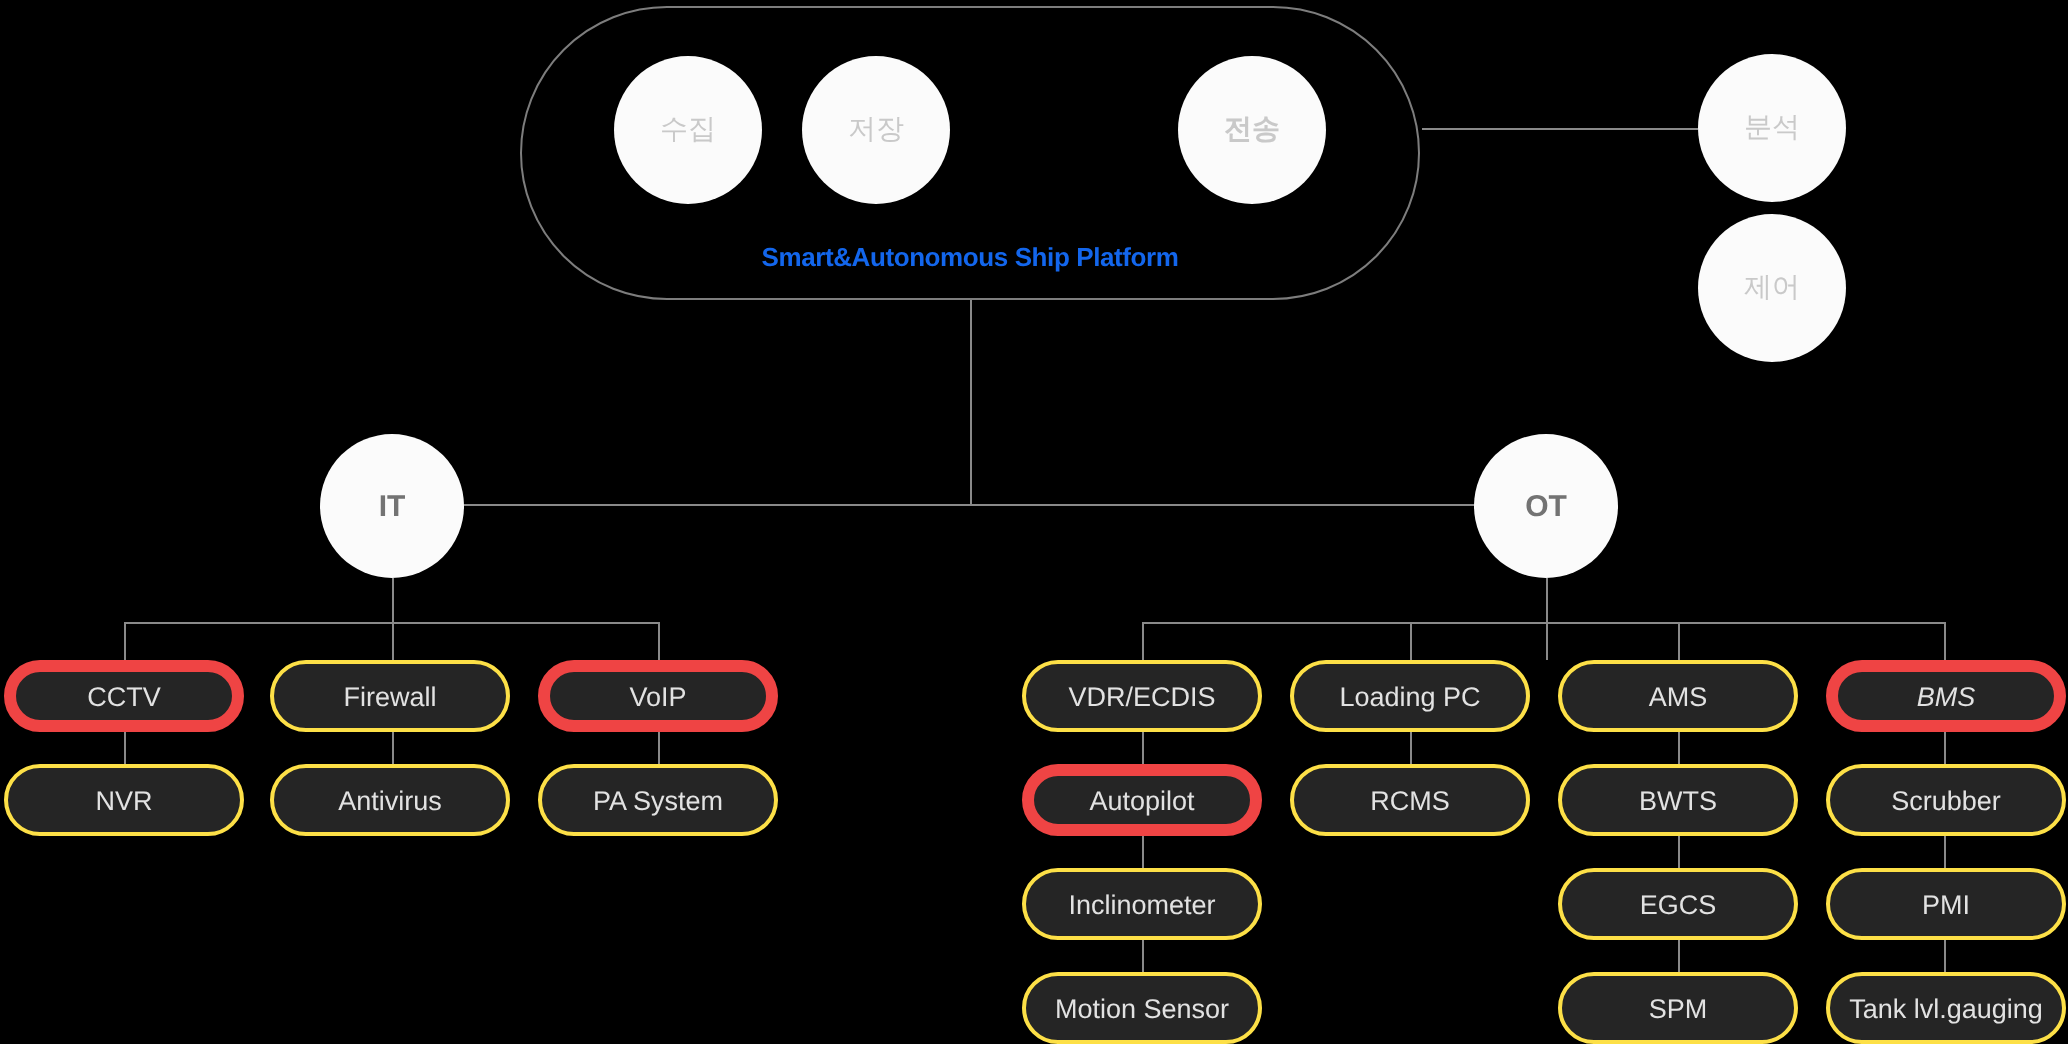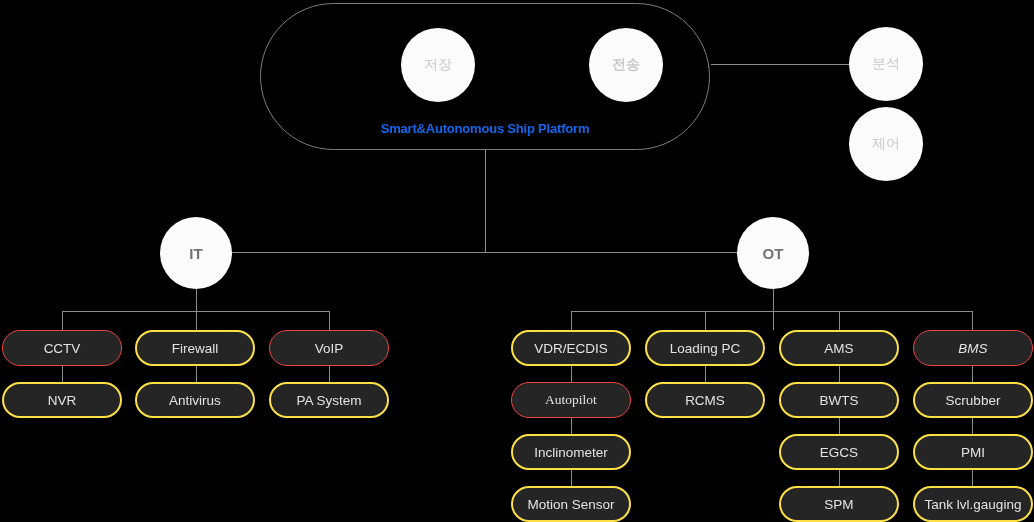--- a/index.html
+++ b/index.html
@@ -89,32 +89,35 @@
     border: 2px solid #fde047;
     box-sizing: border-box;
     display: flex;
     align-items: center;
     justify-content: center;
     color: #e2e2e2;
     font-size: 13.5px;
     white-space: nowrap;
   }
   .node.hi {
-    border: 1px solid #ef4444;
+    border: 6px solid #ef4444;
   }
 </style>
 </head>
 <body>
 
 <div id="canvas">
 
   <div class="platform">
     <div class="platform-title">Smart&amp;Autonomous Ship Platform</div>
   </div>
 
+  <div class="circle big" style="left:307px; top:28px;">
+    <span>수집</span>
+  </div>
   <div class="circle big" style="left:401px; top:28px;">
     <span>저장</span>
   </div>
   <div class="circle big" style="left:589px; top:28px;font-weight:bold;">
     <span>전송</span>
   </div>
 
   <div class="line h" style="left:711px; top:64px; width:138px;"></div>
 
   <div class="circle side" style="left:849px; top:27px;">
@@ -182,21 +185,21 @@
   <div class="line v" style="left:839px; top:418px; height:16px;"></div>
   <div class="line v" style="left:839px; top:470px; height:16px;"></div>
 
   <div class="line v" style="left:972px; top:366px; height:16px;"></div>
   <div class="line v" style="left:972px; top:418px; height:16px;"></div>
   <div class="line v" style="left:972px; top:470px; height:16px;"></div>
 
   <div class="node" style="left:511px; top:330px;">
     <span>VDR/ECDIS</span>
   </div>
-  <div class="node hi" style="left:511px; top:382px;font-family:Liberation Serif, serif;">
+  <div class="node hi" style="left:511px; top:382px;">
     <span>Autopilot</span>
   </div>
   <div class="node" style="left:511px; top:434px;">
     <span>Inclinometer</span>
   </div>
   <div class="node" style="left:511px; top:486px;">
     <span>Motion Sensor</span>
   </div>
 
   <div class="node" style="left:645px; top:330px;">

